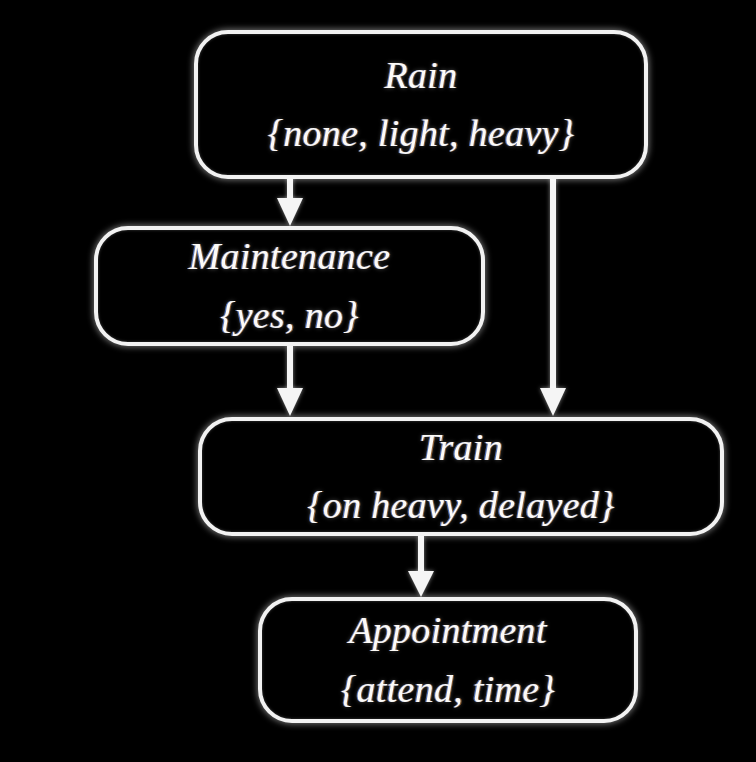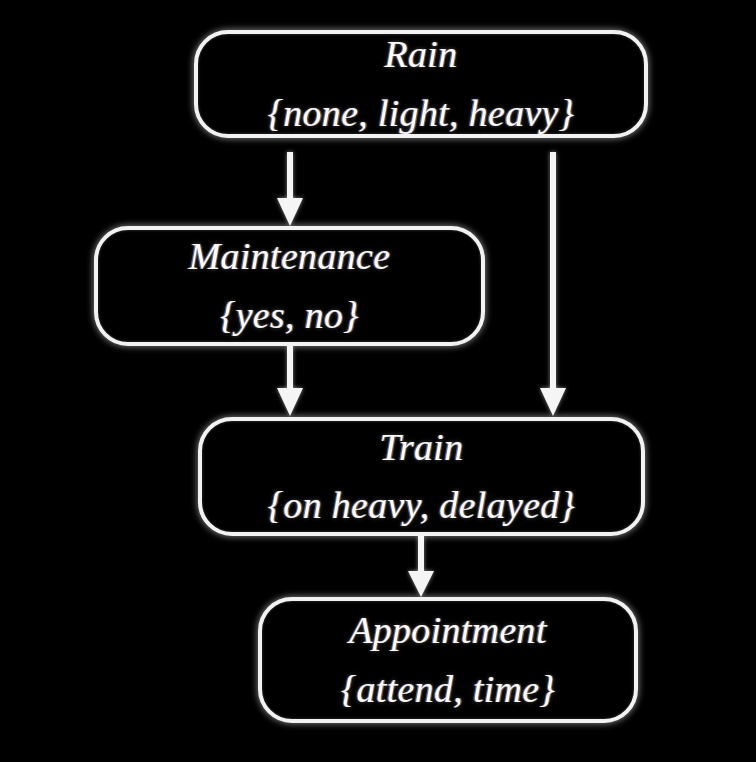--- a/index.html
+++ b/index.html
@@ -38,23 +38,23 @@
     color: #fdfbf6;
     white-space: nowrap;
     text-shadow:
       -1.1px 0 0 rgba(90,130,215,0.80),
        1.1px 0 0 rgba(235,150,70,0.55),
        0 0 4px rgba(255,255,255,0.35);
   }
   .node .name   { font-size: 38px; letter-spacing: 0.3px; }
   .node .states { font-size: 38px; letter-spacing: 0.3px; margin-top: 17px; }
 
-  #node-rain        { left: 194px; top: 30px;  width: 454px; height: 108px; }
+  #node-rain        { left: 194px; top: 30px;  width: 454px; height: 149px; }
   #node-maintenance { left: 94px;  top: 226px; width: 391px; height: 120px; }
-  #node-train       { left: 198px; top: 417px; width: 447px; height: 119px; }
+  #node-train       { left: 198px; top: 417px; width: 526px; height: 119px; }
   #node-appointment { left: 258px; top: 597px; width: 380px; height: 126px; }
 
   
   .edge {
     position: absolute;
     pointer-events: none;
     overflow: visible;
   }
   .edge line {
     stroke: #f5f5f5;

